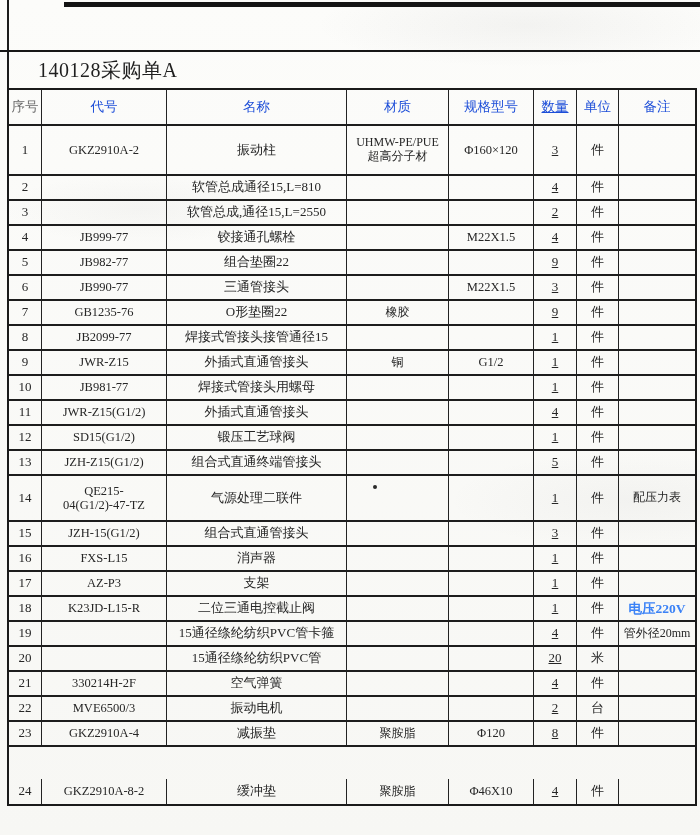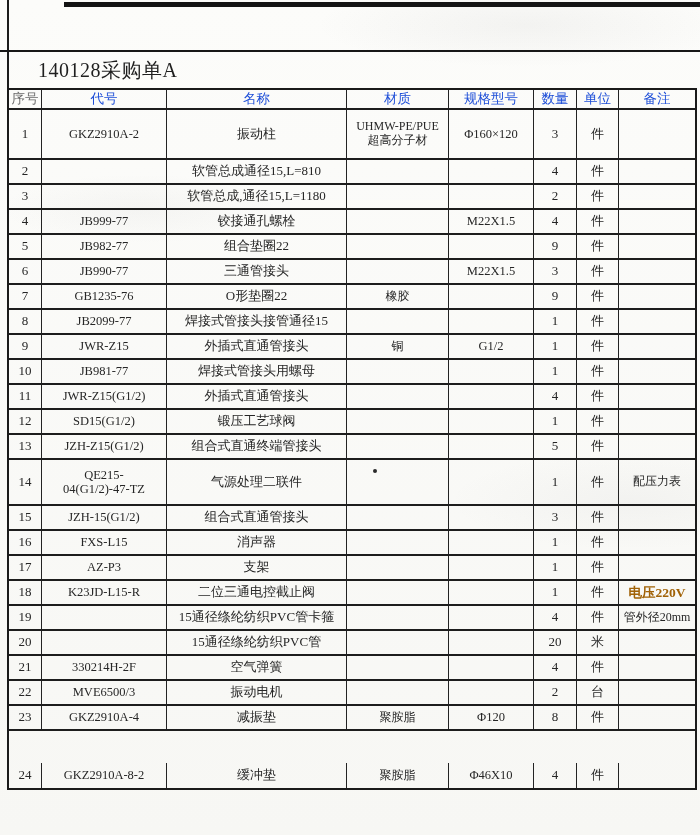--- a/index.html
+++ b/index.html
@@ -35,45 +35,45 @@
     position:absolute; left:10px; top:57px;
     font-size:20px; letter-spacing:0.5px; color:#1f1f1f;margin-left:28px;
   }
   .ptable{
     position:absolute; left:7px; top:88px; width:690px;
     border:2px solid #1a1a1a;
     background:transparent;
     font-size:13px;
   }
   .trow{ display:flex; border-bottom:2px solid #1d1d1d; height:25px; }
-  .thead{ height:20px; }
+  .thead{ height:36px; }
   .tbody .trow:last-child{ border-bottom:none;margin-top:32px; }
   .tbody .trow:nth-child(1){ height:50px; }
   .tbody .trow:nth-child(14){ height:46px; }
   .cell{
     border-right:1px solid #232323;
     display:flex; flex-direction:column;
     align-items:center; justify-content:center;
     text-align:center; line-height:1.15;
     overflow:hidden; position:relative;
     padding:0 1px;
   }
   .cell:last-child{ border-right:none; }
   .c-no{ width:33px; }
   .c-code{ width:125px; font-size:12.5px; }
   .c-name{ width:180px; }
   .c-mat{ width:102px; font-size:12px; }
   .c-spec{ width:85px; font-size:12.5px; }
-  .c-qty{ width:43px; }
+  .c-qty{ width:43px;text-decoration:underline; }
   .c-unit{ width:42px; }
   .c-note{ flex:1; font-size:12px; }
   .thead .cell{ font-size:13.5px; color:#1d4ed8; }
   .thead .c-no{ color:#6a6a6a; }
   
-  .tbody .trow:nth-child(18) .c-note{ font-weight:bold; font-size:13.5px; color:#a16207; }
+  .tbody .trow:nth-child(18) .c-note{ font-weight:bold; font-size:13.5px; color:#3b82f6; }
   
   .tbody .trow:nth-child(14) .c-mat::before{
     content:""; position:absolute; left:26px; top:9px;
     width:4px; height:4px; border-radius:50%; background:#2a2a2a;
   }
   .ln2:empty{ display:none; }
 </style>
 </head>
 <body>
 
@@ -154,21 +154,21 @@
   </div>
       <div class="trow">
     <div class="cell c-no">
           <span>3</span>
         </div>
     <div class="cell c-code">
       <span></span>
 
     </div>
     <div class="cell c-name">
-          <span>软管总成,通径15,L=1180</span>
+          <span>软管总成,通径15,L=2550</span>
         </div>
     <div class="cell c-mat">
       <span></span>
 
     </div>
     <div class="cell c-spec">
           <span></span>
         </div>
     <div class="cell c-qty">
           <span>2</span>

